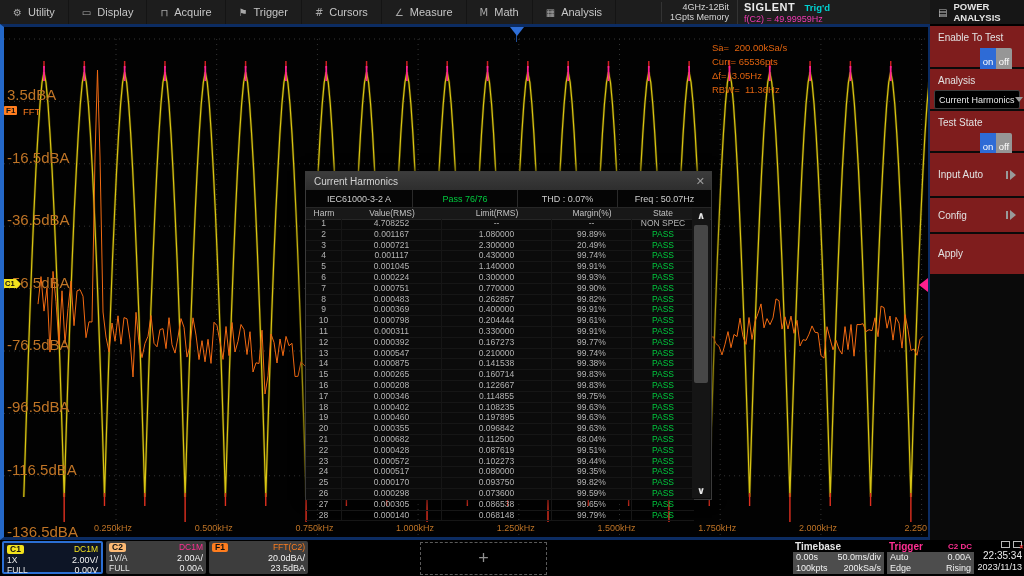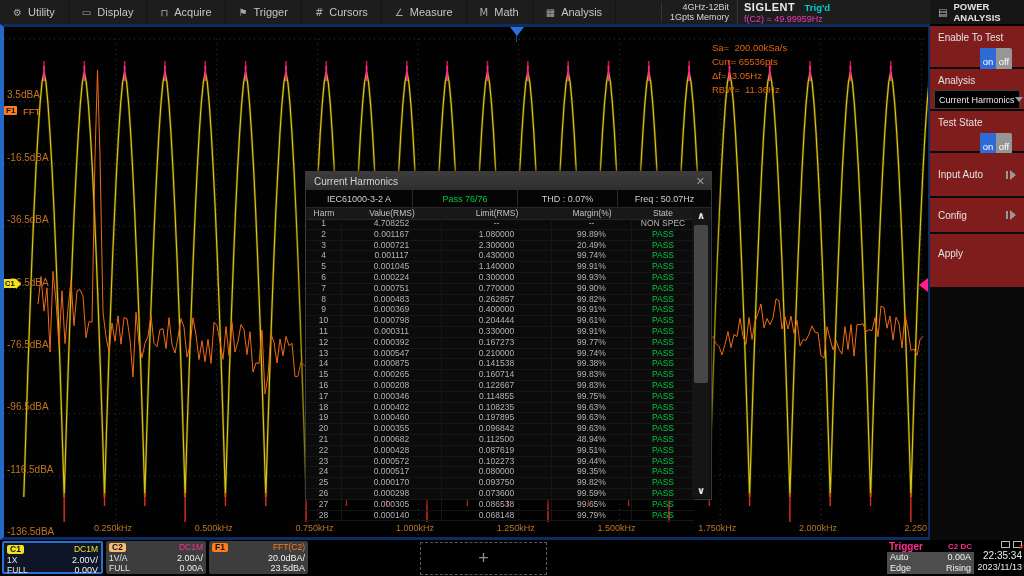--- a/index.html
+++ b/index.html
@@ -16,21 +16,21 @@
   .brandrow{display:flex;align-items:center;justify-content:space-between;}
   .brand{color:#ececec;font-size:11px;font-weight:bold;letter-spacing:.5px;}
   .trigd{color:#00d2d2;font-size:9.5px;font-weight:bold;margin-left:6px;}
   .freqro{color:#f03ab4;font-size:9px;white-space:nowrap;margin-top:1px;}
 
   
   .display{position:absolute;left:0;top:24px;width:930px;height:516px;box-sizing:border-box;background:#020202;
     border-left:4px solid #2468c8;border-top:3px solid #0c2c62;border-bottom:3px solid #0c2c62;border-right:2px solid #0c2c62;}
   .grid{position:absolute;left:0;top:0;right:0;bottom:0;overflow:hidden;}
   .grid svg{position:absolute;left:0;top:0;}
-  .ylab{position:absolute;color:#bf7426;font-size:10px;line-height:10px;z-index:5;}
+  .ylab{position:absolute;color:#bf7426;font-size:15px;line-height:10px;z-index:5;}
   .xlab{position:absolute;color:#bf7426;font-size:9px;line-height:10px;z-index:5;white-space:nowrap;}
   .fftinfo{position:absolute;left:708px;top:14px;color:#e0630f;font-size:9.5px;line-height:14px;z-index:5;white-space:pre;}
   .f1badge{position:absolute;left:0;top:79px;background:#ff7d1e;color:#111;font-size:8px;font-weight:bold;padding:0 2px;border-radius:1px;z-index:6;}
   .f1text{position:absolute;left:19px;top:79px;color:#ff7d1e;font-size:9.5px;z-index:6;}
   .c1tag{position:absolute;left:0;top:252px;background:#f2e11c;color:#111;font-size:7.5px;font-weight:bold;padding:0 1px;z-index:6;}
   .c1tag::after{content:"";position:absolute;left:100%;top:0;border-top:5px solid transparent;border-bottom:5px solid transparent;border-left:5px solid #f2e11c;}
   .trigpos{position:absolute;left:506px;top:0;width:0;height:0;border-left:7px solid transparent;border-right:7px solid transparent;border-top:9px solid #2f6fd8;z-index:6;}
   .trigpos::after{content:"";position:absolute;left:-1px;top:-9px;width:1px;height:15px;background:#2f6fd8;opacity:.7;}
   .triglvl{position:absolute;right:0;top:251px;width:0;height:0;border-top:7px solid transparent;border-bottom:7px solid transparent;border-right:9px solid #ff1f8f;z-index:6;}
 
@@ -417,21 +417,21 @@
           <div class="c0">20</div>
           <div class="c1w">0.000355</div>
           <div class="c2w">0.096842</div>
           <div class="c3w">99.63%</div>
           <div class="c4w st-pass">PASS</div>
         </div>
         <div class="drow">
           <div class="c0">21</div>
           <div class="c1w">0.000682</div>
           <div class="c2w">0.112500</div>
-          <div class="c3w">48.94%</div>
+          <div class="c3w">68.04%</div>
           <div class="c4w st-pass">PASS</div>
         </div>
         <div class="drow">
           <div class="c0">22</div>
           <div class="c1w">0.000428</div>
           <div class="c2w">0.087619</div>
           <div class="c3w">99.51%</div>
           <div class="c4w st-pass">PASS</div>
         </div>
         <div class="drow">
@@ -521,21 +521,21 @@
     </div>
     <div class="rp-sec" style="height:34px;">
       <div class="rp-row" style="height:34px;">
         <span class="rp-label-mid">Config</span>
         <span class="subarrow">
             <span class="bar"></span>
             <span class="tri"></span>
           </span>
       </div>
     </div>
-    <div class="rp-sec" style="height:53px;">
+    <div class="rp-sec" style="height:40px;">
       <div class="rp-row" style="height:38px;">
         <span class="rp-label-mid">Apply</span>
       </div>
     </div>
   </div>
 
   <div class="bottombar">
     <div class="chbox box-c1">
       <div class="chrow">
         <span class="badge" style="background:#f2e11c;">C1</span>
@@ -573,20 +573,35 @@
         <span class="lft"></span>
         <span class="rgt">20.0dBA/</span>
       </div>
       <div class="chrow">
         <span class="lft"></span>
         <span class="rgt">23.5dBA</span>
       </div>
     </div>
     <div class="addbox">
       <span>+</span>
+    </div>
+    <div class="tbbox">
+      <div class="hdr">
+          <span class="h1">Timebase</span>
+        </div>
+      <div class="boxbody">
+        <div class="r">
+          <span>0.00s</span>
+          <span>50.0ms/div</span>
+        </div>
+        <div class="r">
+          <span>100kpts</span>
+          <span>200kSa/s</span>
+        </div>
+      </div>
     </div>
     <div class="trbox">
       <div class="hdr">
         <span class="h1m">Trigger</span>
         <span class="h2m">C2 DC</span>
       </div>
       <div class="boxbody">
         <div class="r">
           <span>Auto</span>
           <span>0.00A</span>

